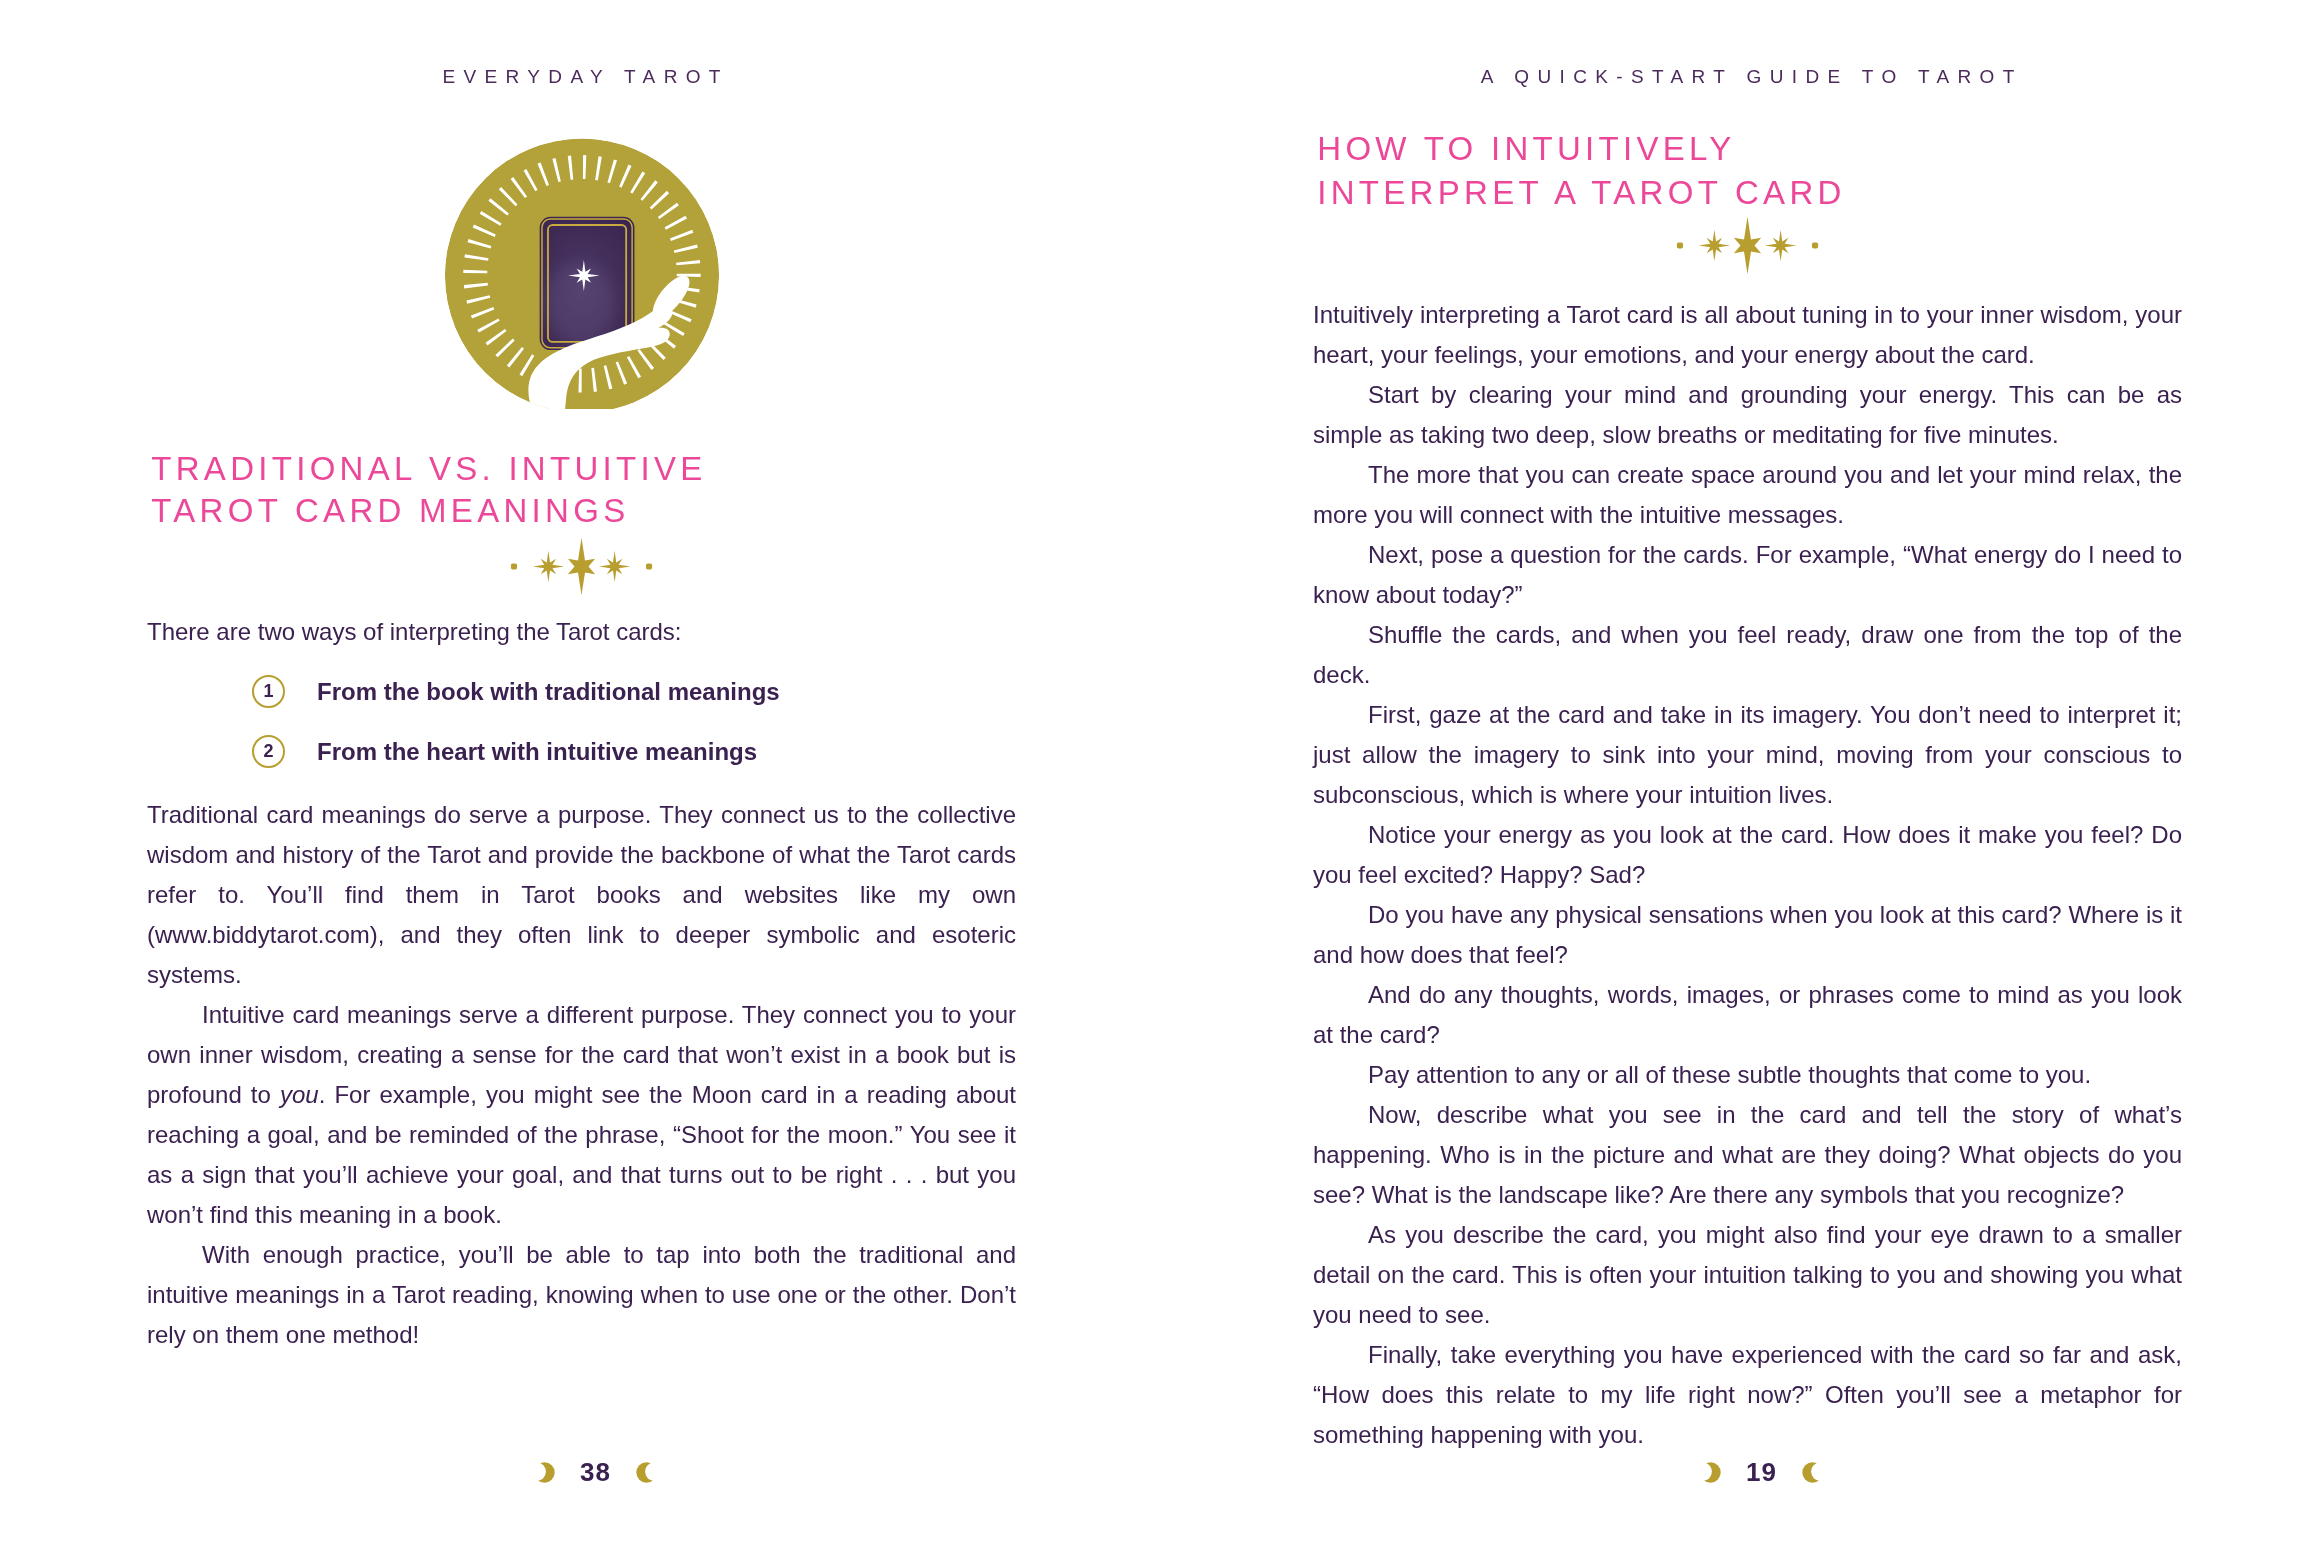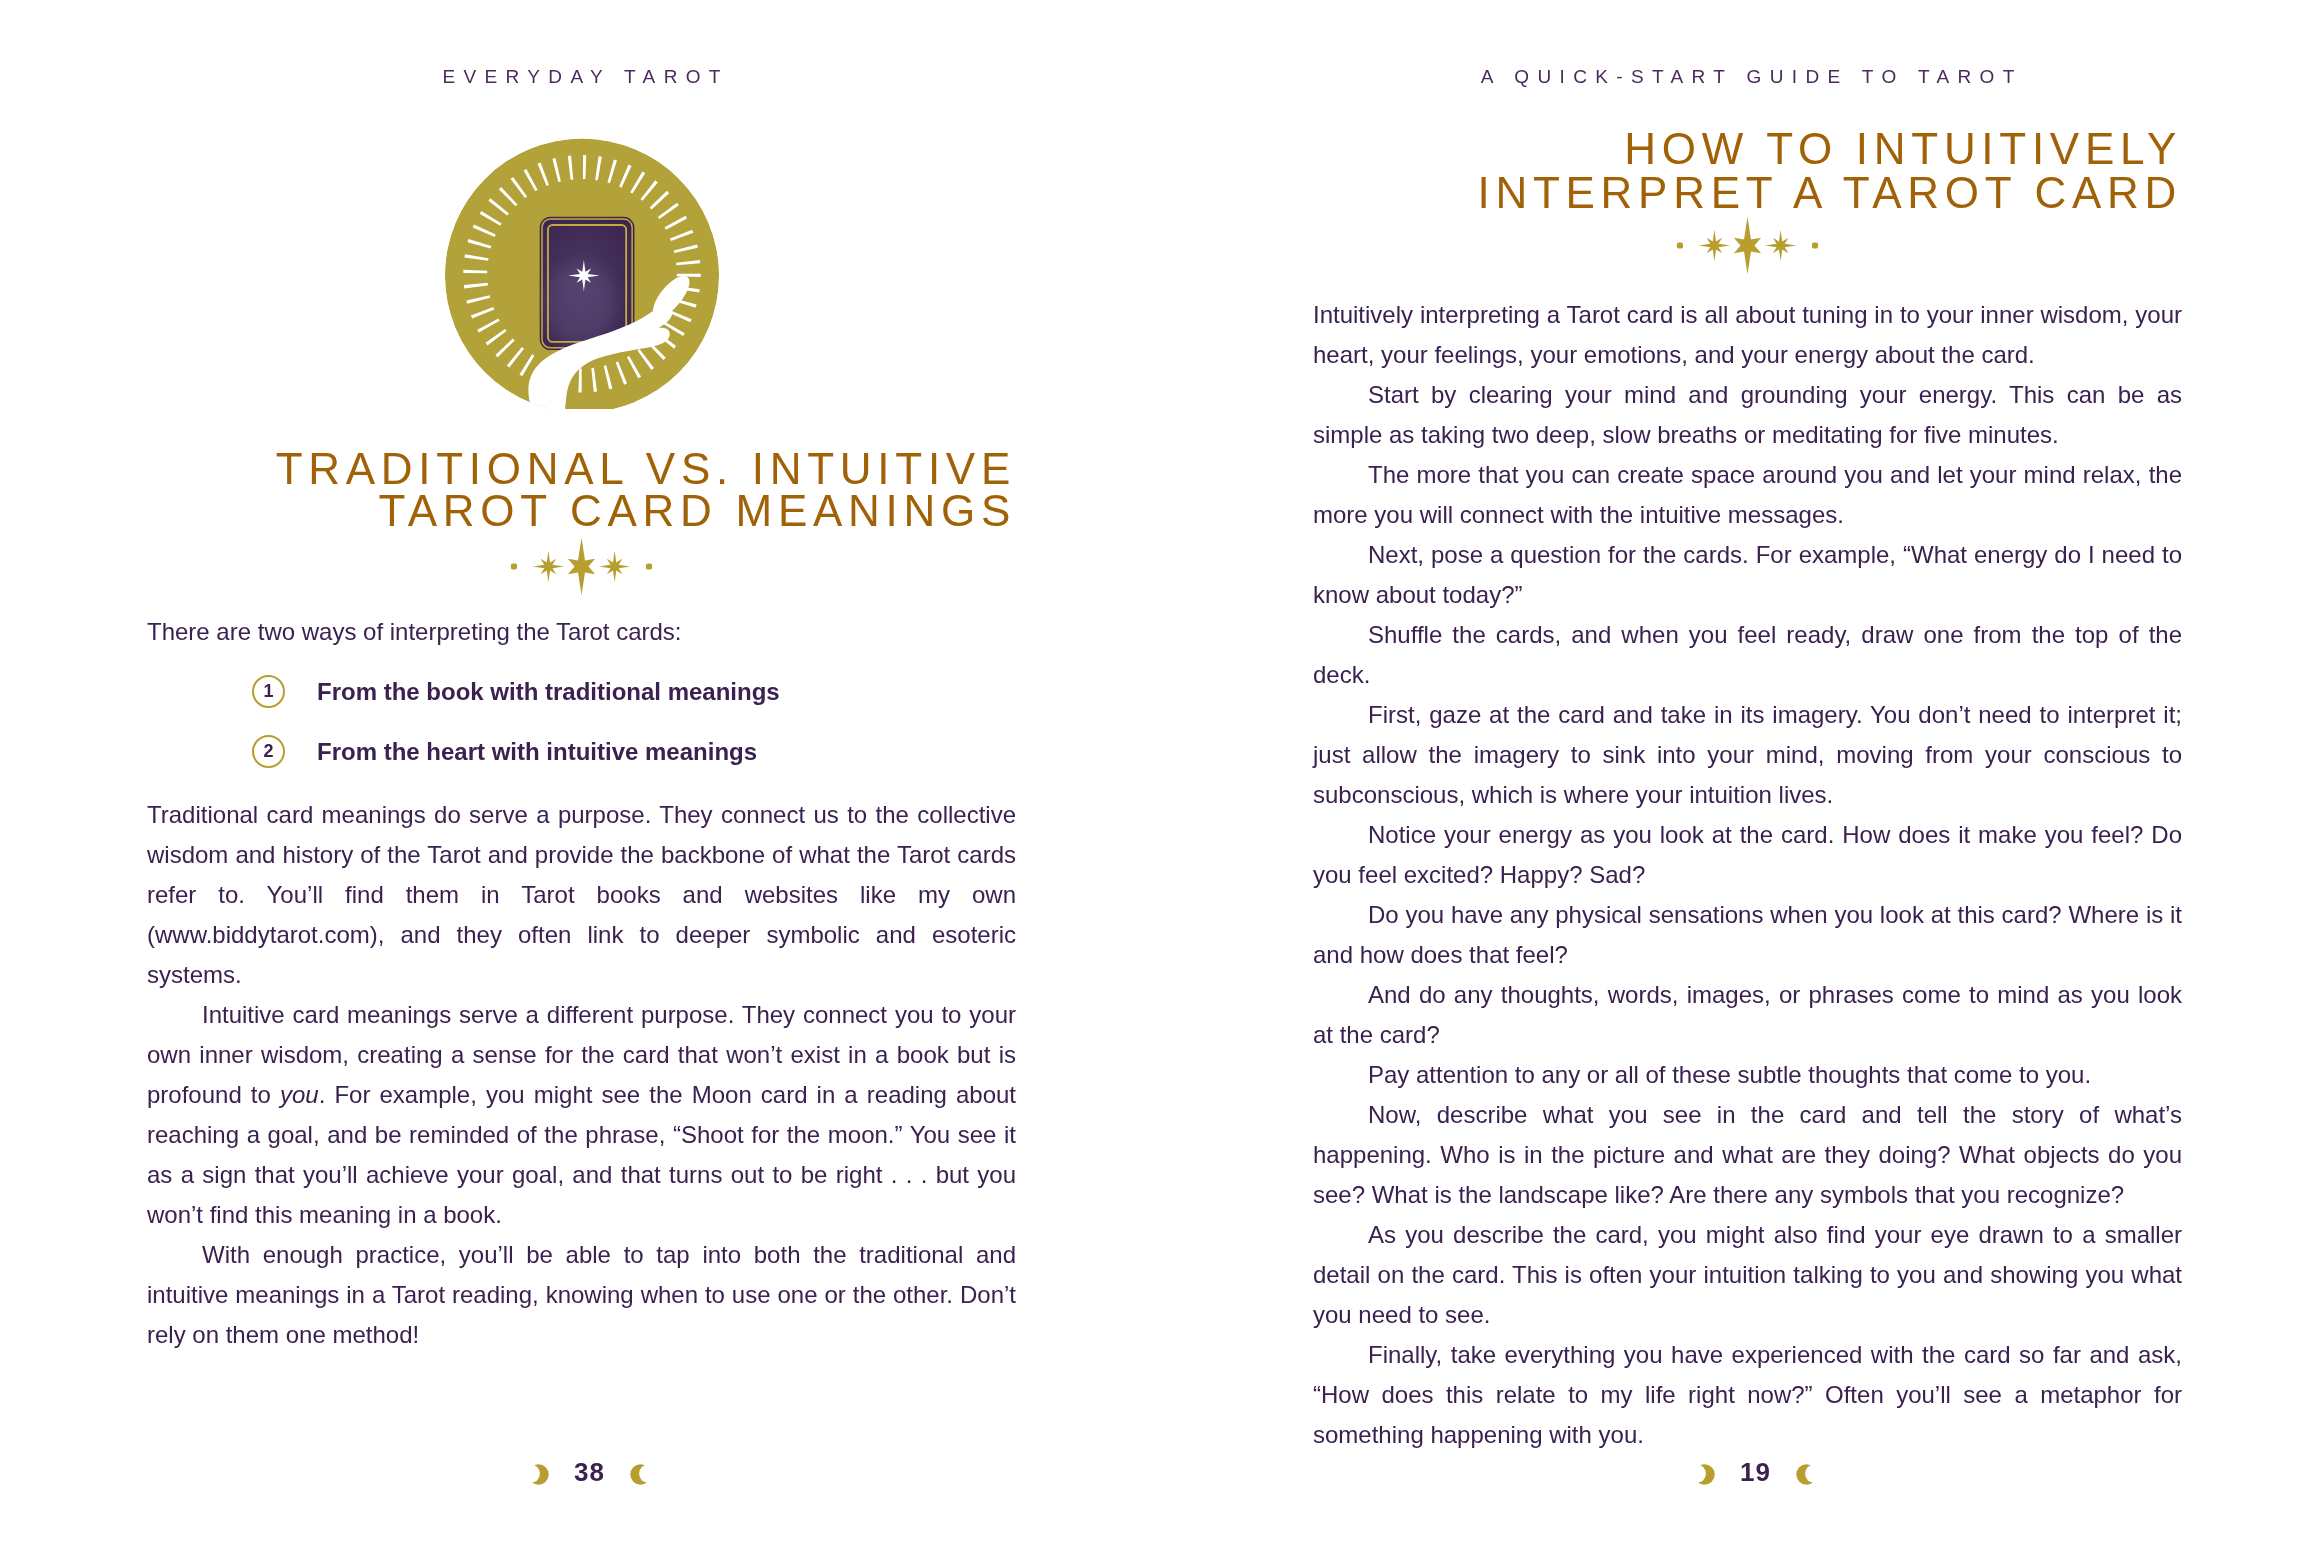--- a/index.html
+++ b/index.html
@@ -34,26 +34,26 @@
     text-indent: 0.44em; 
   }
 
   .illustration-wrap {
     margin-top: 45px;
     text-align: center;
   }
 
   .chapter-heading {
     margin-top: 36px;
-    text-align: right;
-    font-size: 44px;
+    text-align: left;
+    font-size: 33px;
     line-height: 42px;
     letter-spacing: 0.13em;
     text-indent: 0.13em;
-    color: #a16207;
+    color: #ec4899;
     font-weight: 400;
   }
   .page-right .chapter-heading {
     margin-top: 39px;
     line-height: 44px;
   }
 
   .divider-wrap {
     margin-top: 3.6px;
     text-align: center;
@@ -109,24 +109,24 @@
   .para.first { margin-top: 27px; }
   .para.indent { text-indent: 55px; }
   .italic { font-style: italic; }
 
   .page-right .body-copy { margin-top: 16px; }
   .page-right .para.first { margin-top: 0; }
 
   .folio {
     position: absolute;
     top: 1457px;
-    left: 8px;
+    left: 14px;
     width: 100%;
     display: flex;
-    align-items: flex-end;
+    align-items: center;
     justify-content: center;
     gap: 24px;
   }
   .folio-number {
     font-size: 26px;
     font-weight: 600;
     color: #3b2150;
     letter-spacing: 0.04em;
   }
   .moon { display: block; }

